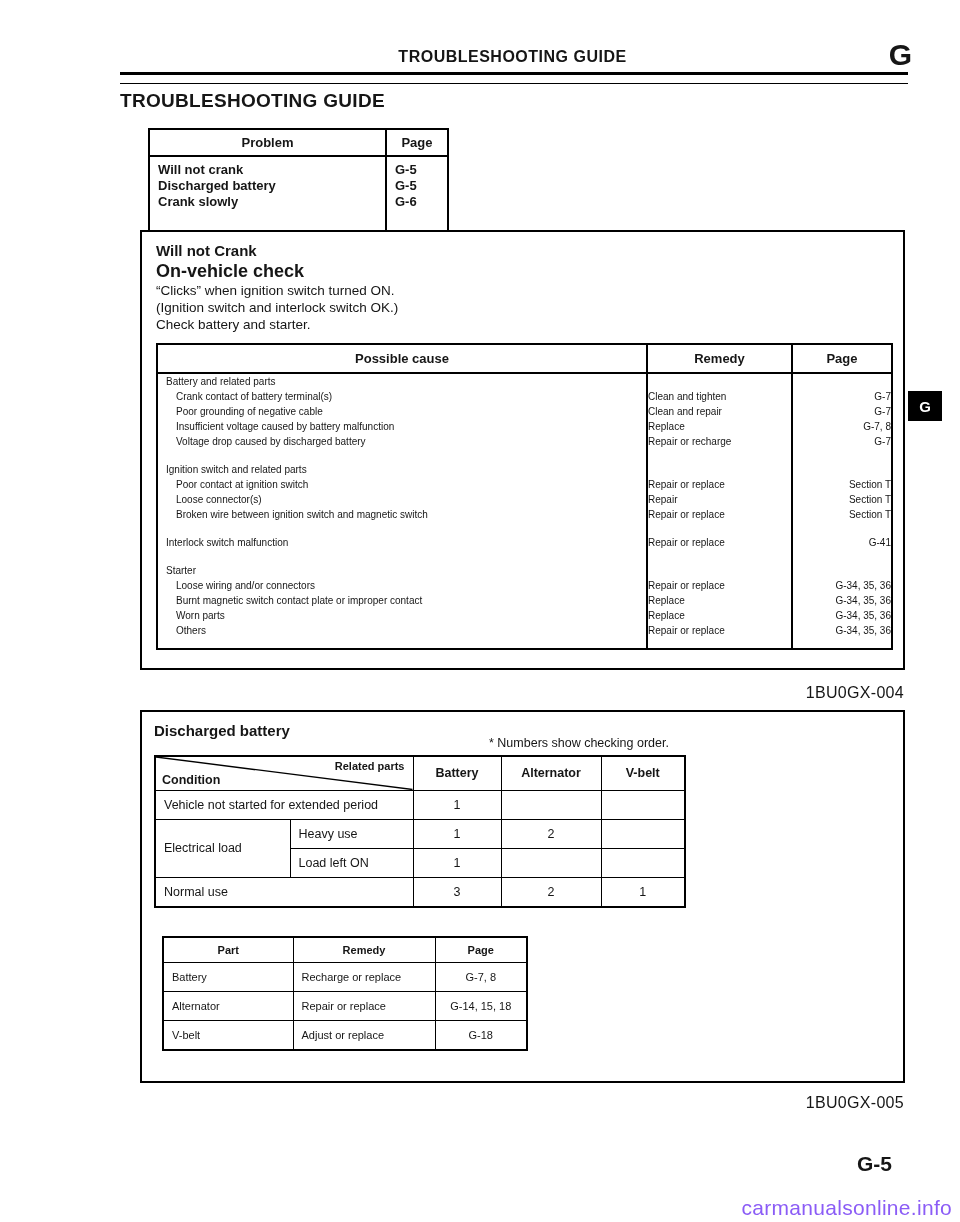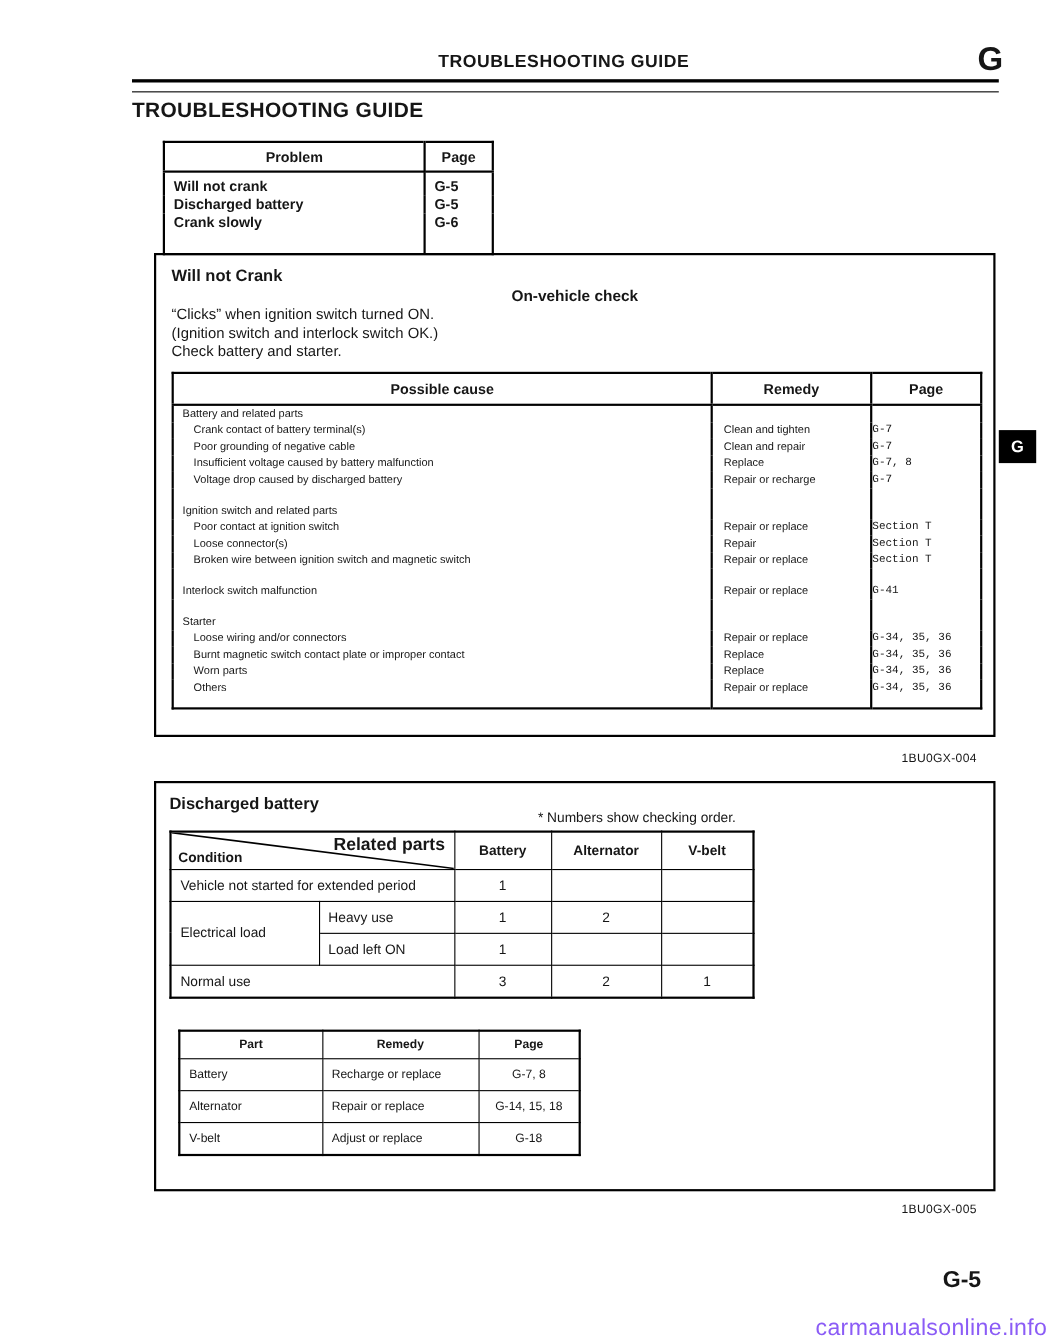--- a/index.html
+++ b/index.html
@@ -24,52 +24,52 @@
   .problem-table td { font-size:13px; font-weight:bold; padding:0 8px; line-height:16px; vertical-align:top; }
   .problem-table .p-col { width:237px; border-right:2px solid #000; }
   .problem-table .pg-col { width:62px; }
   .problem-table tbody tr:first-child td { padding-top:5px; }
   .problem-table tbody tr:last-child td { padding-bottom:20px; }
 
   
   .crank-box { position:absolute; left:140px; top:230px; width:765px; min-height:440px;
                border:2px solid #000; padding:10px 14px 14px 14px; }
   .crank-title { font-size:15px; font-weight:bold; }
-  .crank-sub { font-size:14px; font-weight:bold; margin-top:2px;text-align:center; }
+  .crank-sub { font-size:18px; font-weight:bold; margin-top:2px; }
   .crank-line { font-size:13.5px; line-height:17px; }
 
   .cause-table { border-collapse:collapse; border:2px solid #000; margin-top:10px; width:735px; table-layout:fixed; }
   .cause-table th { font-size:13px; font-weight:bold; padding:6px 4px; border-bottom:2px solid #000; text-align:center; }
   .cause-table .c2 { border-left:2px solid #000; }
   .cause-table td { font-size:10px; line-height:15px; vertical-align:top; }
   .cause-table td.cause { padding-left:8px; }
   .cause-table td.item { padding-left:18px; }
-  .cause-table td.remedy { padding-left:10px; }
-  .cause-table td.page { text-align:left;font-family:Liberation Mono, monospace; }
+  .cause-table td.remedy { }
+  .cause-table td.page { text-align:right; }
   .cause-table tr.sp td { padding-top:13px; }
   .cause-table tr.last td { padding-bottom:10px; }
 
-  .ref { position:absolute; right:72px; font-size:11px; letter-spacing:.3px;margin-left:22px; }
+  .ref { position:absolute; right:56px; font-size:16px; letter-spacing:.3px;margin-left:22px; }
   .ref1 { top:684px; }
   .ref2 { top:1094px; }
 
   
   .discharged-box { position:absolute; left:140px; top:710px; width:765px; height:373px;
                     border:2px solid #000; padding:10px 0 0 12px; }
   .d-title { font-size:15px; font-weight:bold; }
   .d-note { position:absolute; left:347px; top:24px; font-size:12.5px; }
 
   .check-table { border-collapse:collapse; border:2px solid #000; margin:16px 0 0 0; }
   .check-table th, .check-table td { border:1.5px solid #000; font-size:12.5px; }
   .check-table th { font-weight:bold; text-align:center; }
   .check-table .num-col { height:34px; padding:0 6px; }
   .check-table .w-bat { width:88px; } .check-table .w-alt { width:100px; } .check-table .w-vb { width:84px; }
   .check-table .diag { width:258px; position:relative; padding:0; }
   .check-table .diag svg { position:absolute; inset:0; width:100%; height:100%; }
-  .diag-top { position:absolute; top:3px; right:8px; font-size:16px; font-weight:bold; }
+  .diag-top { position:absolute; top:3px; right:8px; font-size:11px; font-weight:bold; }
   .diag-bottom { position:absolute; bottom:3px; left:6px; font-size:12.5px; font-weight:bold; }
   .check-table td.lbl { padding:7px 8px; }
   .check-table td.mid { width:135px; vertical-align:middle; }
   .check-table td.sub { width:123px; }
   .check-table td.num { text-align:center; padding:7px 4px; }
 
   
   .part-table { border-collapse:collapse; border:2px solid #000; margin:28px 0 0 8px; }
   .part-table th, .part-table td { border:1.5px solid #000; font-size:11px; }
   .part-table th { font-weight:bold; text-align:center; padding:6px 6px; }

